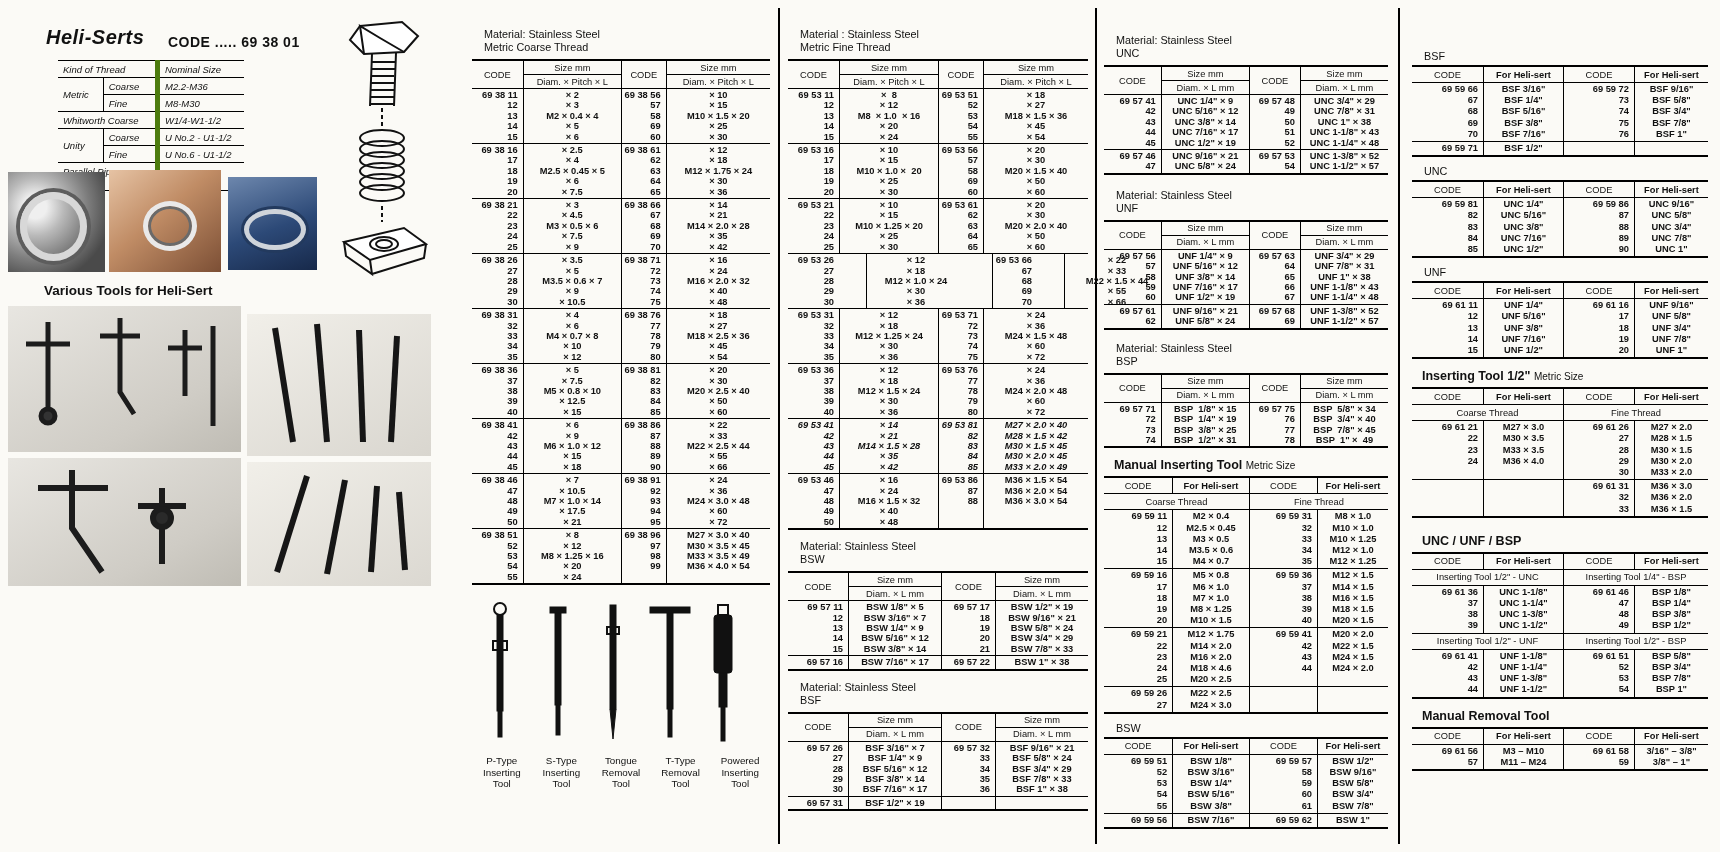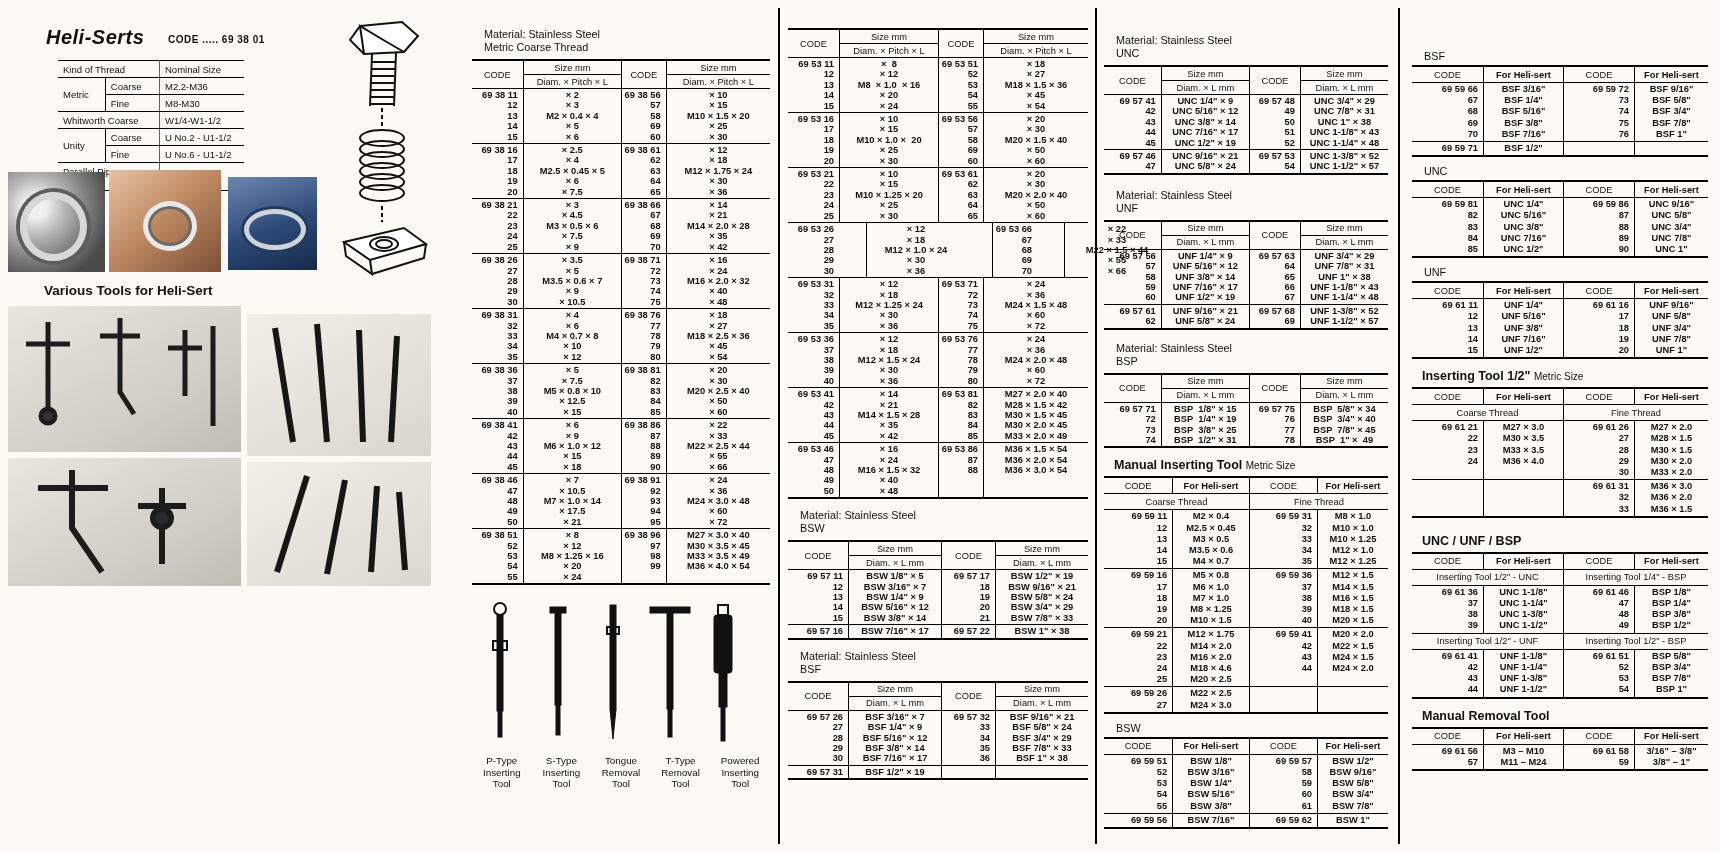--- a/index.html
+++ b/index.html
@@ -7,26 +7,26 @@
     width:1720px;height:852px;position:relative;overflow:hidden;
     background:#fbfaf6;color:#111;
     font-family:"Liberation Sans", sans-serif;
   }
   .vline{position:absolute;top:8px;bottom:8px;width:2px;background:#000;}
 
   
   .intro{position:absolute;left:0;top:0;width:462px;height:676px;}
   .page-title{position:absolute;left:46px;top:26px;margin:0;
     font-size:20px;font-style:italic;font-weight:bold;letter-spacing:.5px;}
-  .main-code{position:absolute;left:168px;top:34px;font-size:10px;font-weight:bold;letter-spacing:.5px;}
+  .main-code{position:absolute;left:168px;top:34px;font-size:14px;font-weight:bold;letter-spacing:.5px;}
   .thread-table{position:absolute;left:58px;top:60px;border-collapse:collapse;
     font-size:9.5px;width:186px;border-top:1px solid #000;border-bottom:1px solid #000;}
-  .thread-table td{border-bottom:1px solid #000;padding:2.5px 5px;}
+  .thread-table td{border-bottom:1px solid #000;padding:2.5px 5px;font-style:italic;}
   .thread-table tr:last-child td{border-bottom:none;}
-  .thread-table td.v{border-left:1px solid #4d7c0f;width:74px;}
+  .thread-table td.v{border-left:5px solid #4d7c0f;width:74px;}
   .thread-table td.b{border-left:1px solid #000;}
   .thread-table td.pre{white-space:pre-line;}
 
   .bolt-illu{position:absolute;left:330px;top:16px;}
 
   .photo{position:absolute;}
   .p1{left:8px;top:172px;width:97px;height:100px;
       background:radial-gradient(circle at 28% 35%, #efefef 0 12%, #b9b9b9 30%, #7e7e7e 55%, #4a4a4a 80%),#666;}
   .p1::after{content:"";position:absolute;left:12%;top:20%;width:55%;height:55%;border-radius:50%;
       border:7px solid #d8d8d8;box-shadow:0 0 0 4px #5d5d5d;}
@@ -527,20 +527,24 @@
     <span>T-Type
 Removal
 Tool</span>
     <span>Powered
 Inserting
 Tool</span>
   </div>
 </section>
 
 <section class="col c3">
+  <div class="mat">
+    <div>Material : Stainless Steel</div>
+    <div>Metric Fine Thread</div>
+  </div>
   <div class="cat-table">
       <div class="t-row t-head" style="grid-template-columns: 17% 33% 15% 35%;">
         <div class="t-cell h-code">CODE</div>
         <div class="t-cell h-size">
           <div class="h-top">Size mm</div>
           <div class="h-sub">Diam. × Pitch × L</div>
         </div>
         <div class="t-cell h-code">CODE</div>
         <div class="t-cell h-size">
           <div class="h-top">Size mm</div>
@@ -720,21 +724,21 @@
           <div class="ln">80</div>
         </div>
         <div class="t-cell sizes">
           <div class="ln">× 24</div>
           <div class="ln">× 36</div>
           <div class="ln">M24 × 2.0 × 48</div>
           <div class="ln">× 60</div>
           <div class="ln">× 72</div>
         </div>
       </div>
-      <div class="t-row t-band" style="grid-template-columns: 17% 33% 15% 35%;">
+      <div class="t-row t-band" style="grid-template-columns: 17% 33% 15% 35%; font-style: italic;">
         <div class="t-cell codes">
           <div class="ln">69 53 41</div>
           <div class="ln">42</div>
           <div class="ln">43</div>
           <div class="ln">44</div>
           <div class="ln">45</div>
         </div>
         <div class="t-cell sizes">
           <div class="ln">× 14</div>
           <div class="ln">× 21</div>

